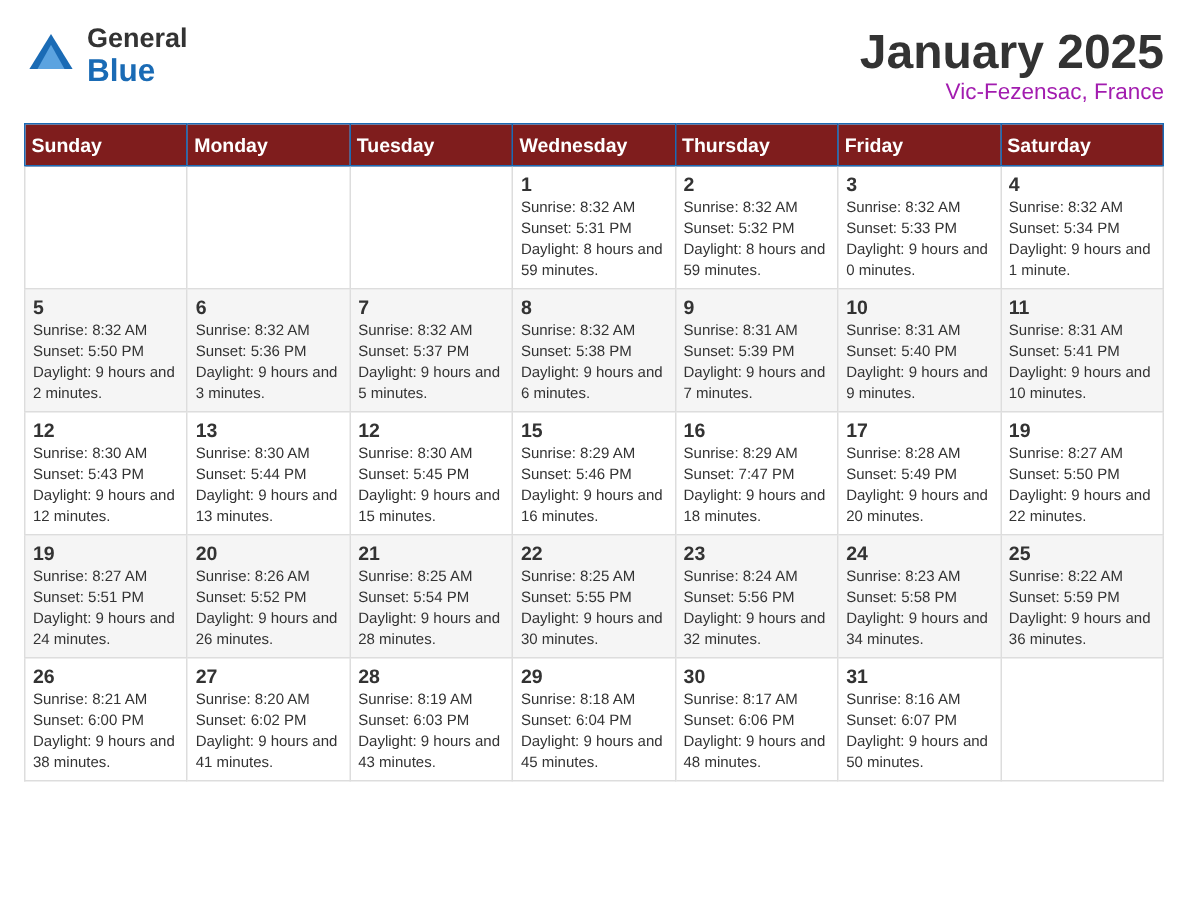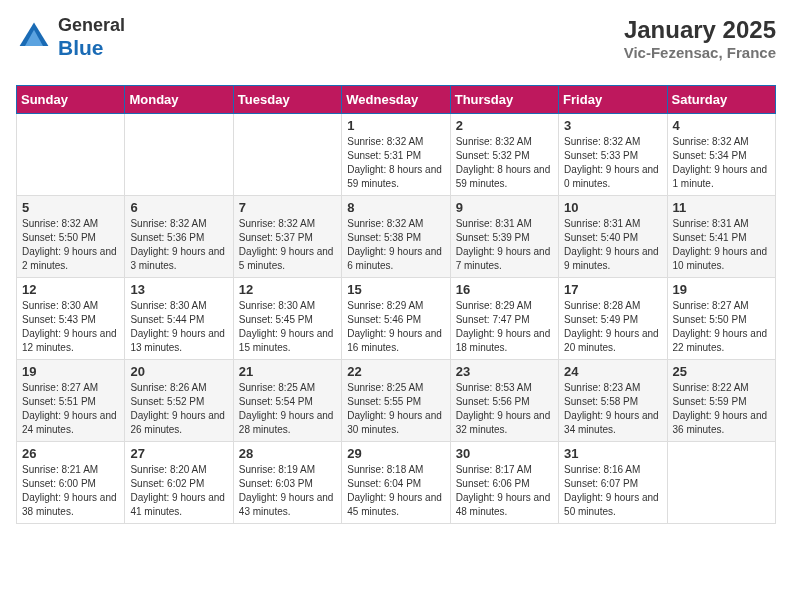--- a/index.html
+++ b/index.html
@@ -7,21 +7,21 @@
       font-family: Arial, sans-serif;
       background: #fff;
       width: 792px;
       min-height: 612px;
       padding: 16px;
     }
     .header {
       display: flex;
       justify-content: space-between;
       align-items: flex-start;
-      margin-bottom: 24px;
+      margin-bottom: 12px;
     }
     .logo {
       display: flex;
       align-items: center;
       gap: 6px;
     }
     .logo-text {
       display: flex;
       flex-direction: column;
       line-height: 1.1;
@@ -37,36 +37,35 @@
       color: #1a6bb5;
     }
     .logo-icon {
       width: 36px;
       height: 36px;
     }
     .title-block {
       text-align: right;
     }
     .month-title {
-      font-size: 24px;
+      font-size: 32px;
       font-weight: bold;
       color: #333;
     }
     .subtitle {
       font-size: 15px;
-      color: #737373;
-      font-weight: bold;
+      color: #a21caf;
     }
     .calendar {
       width: 100%;
       border-collapse: collapse;
       border: 1px solid #ccc;
     }
     .calendar th {
-      background-color: #be185d;
+      background-color: #7f1d1d;
       color: #fff;
       font-size: 13px;
       font-weight: bold;
       padding: 6px 4px;
       text-align: left;
       border: 1px solid #1a6bb5;
       margin-left: 12px;
     }
     .calendar td {
       vertical-align: top;
@@ -223,21 +222,21 @@
         <td>
           <span class="day-num">21</span>
           <div class="day-info"><span>Sunrise: 8:25 AM</span><br><span>Sunset: 5:54 PM</span><br><span>Daylight: 9 hours and 28 minutes.</span></div>
         </td>
         <td>
           <span class="day-num">22</span>
           <div class="day-info"><span>Sunrise: 8:25 AM</span><br><span>Sunset: 5:55 PM</span><br><span>Daylight: 9 hours and 30 minutes.</span></div>
         </td>
         <td>
           <span class="day-num">23</span>
-          <div class="day-info"><span>Sunrise: 8:53 AM</span><br><span>Sunset: 5:56 PM</span><br><span>Daylight: 9 hours and 32 minutes.</span></div>
+          <div class="day-info"><span>Sunrise: 8:24 AM</span><br><span>Sunset: 5:56 PM</span><br><span>Daylight: 9 hours and 32 minutes.</span></div>
         </td>
         <td>
           <span class="day-num">24</span>
           <div class="day-info"><span>Sunrise: 8:23 AM</span><br><span>Sunset: 5:58 PM</span><br><span>Daylight: 9 hours and 34 minutes.</span></div>
         </td>
         <td>
           <span class="day-num">25</span>
           <div class="day-info"><span>Sunrise: 8:22 AM</span><br><span>Sunset: 5:59 PM</span><br><span>Daylight: 9 hours and 36 minutes.</span></div>
         </td>
       </tr>

